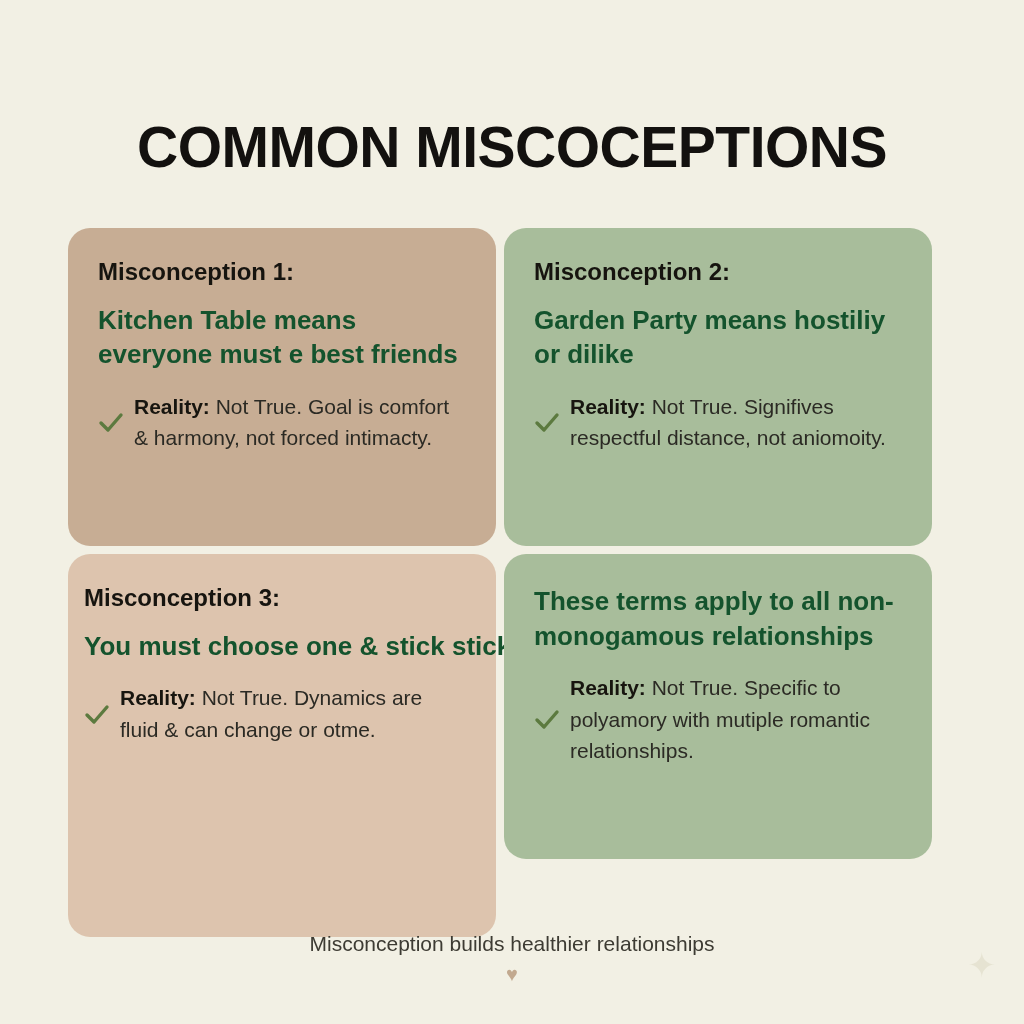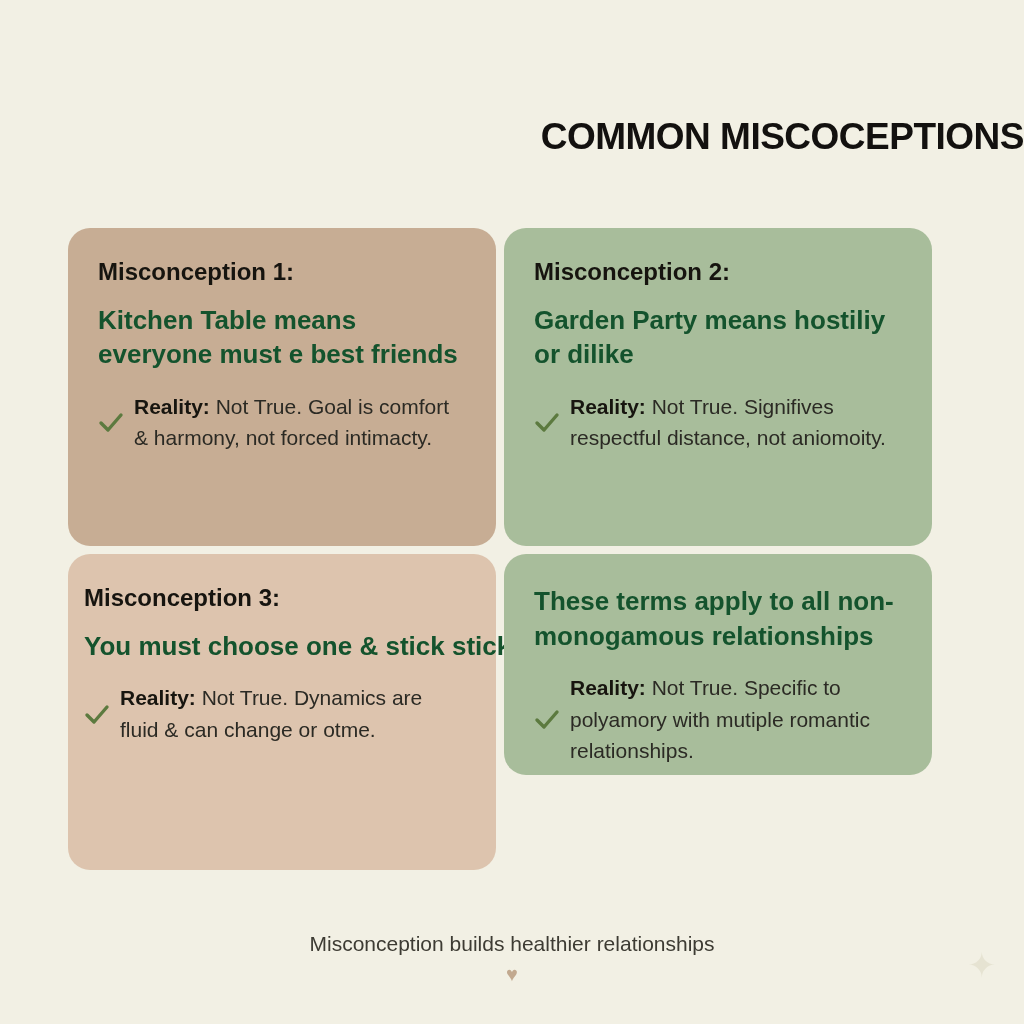--- a/index.html
+++ b/index.html
@@ -14,22 +14,22 @@
     overflow: hidden;
     position: relative;
   }
   .page {
     position: relative;
     width: 1024px;
     height: 1024px;
     box-sizing: border-box;
   }
   .title {
-    text-align: right;
-    font-size: 37px;
+    text-align: center;
+    font-size: 57px;
     font-weight: bold;
     letter-spacing: -0.5px;
     color: #13110f;
     padding-top: 118px;
     line-height: 1.05;
   }
   .grid {
     position: absolute;
     top: 228px;
     left: 68px;
@@ -54,22 +54,22 @@
     background: #a8bd9b;
   }
   .card.tan-light {
     background: #ddc4ae;
   }
   .card.green2 {
     background: #a8bd9b;
   }
   .card-1 { height: 318px; }
   .card-2 { height: 318px; }
-  .card-3 { height: 316px; padding-left: 16px; }
-  .card-4 { height: 221px; }
+  .card-3 { height: 383px; padding-left: 16px; }
+  .card-4 { height: 305px; }
 
   .card-label {
     font-size: 24px;
     font-weight: bold;
     color: #16140f;
     line-height: 1.2;
     margin-bottom: 16px;
   }
   .card-headline {
     font-size: 26px;

